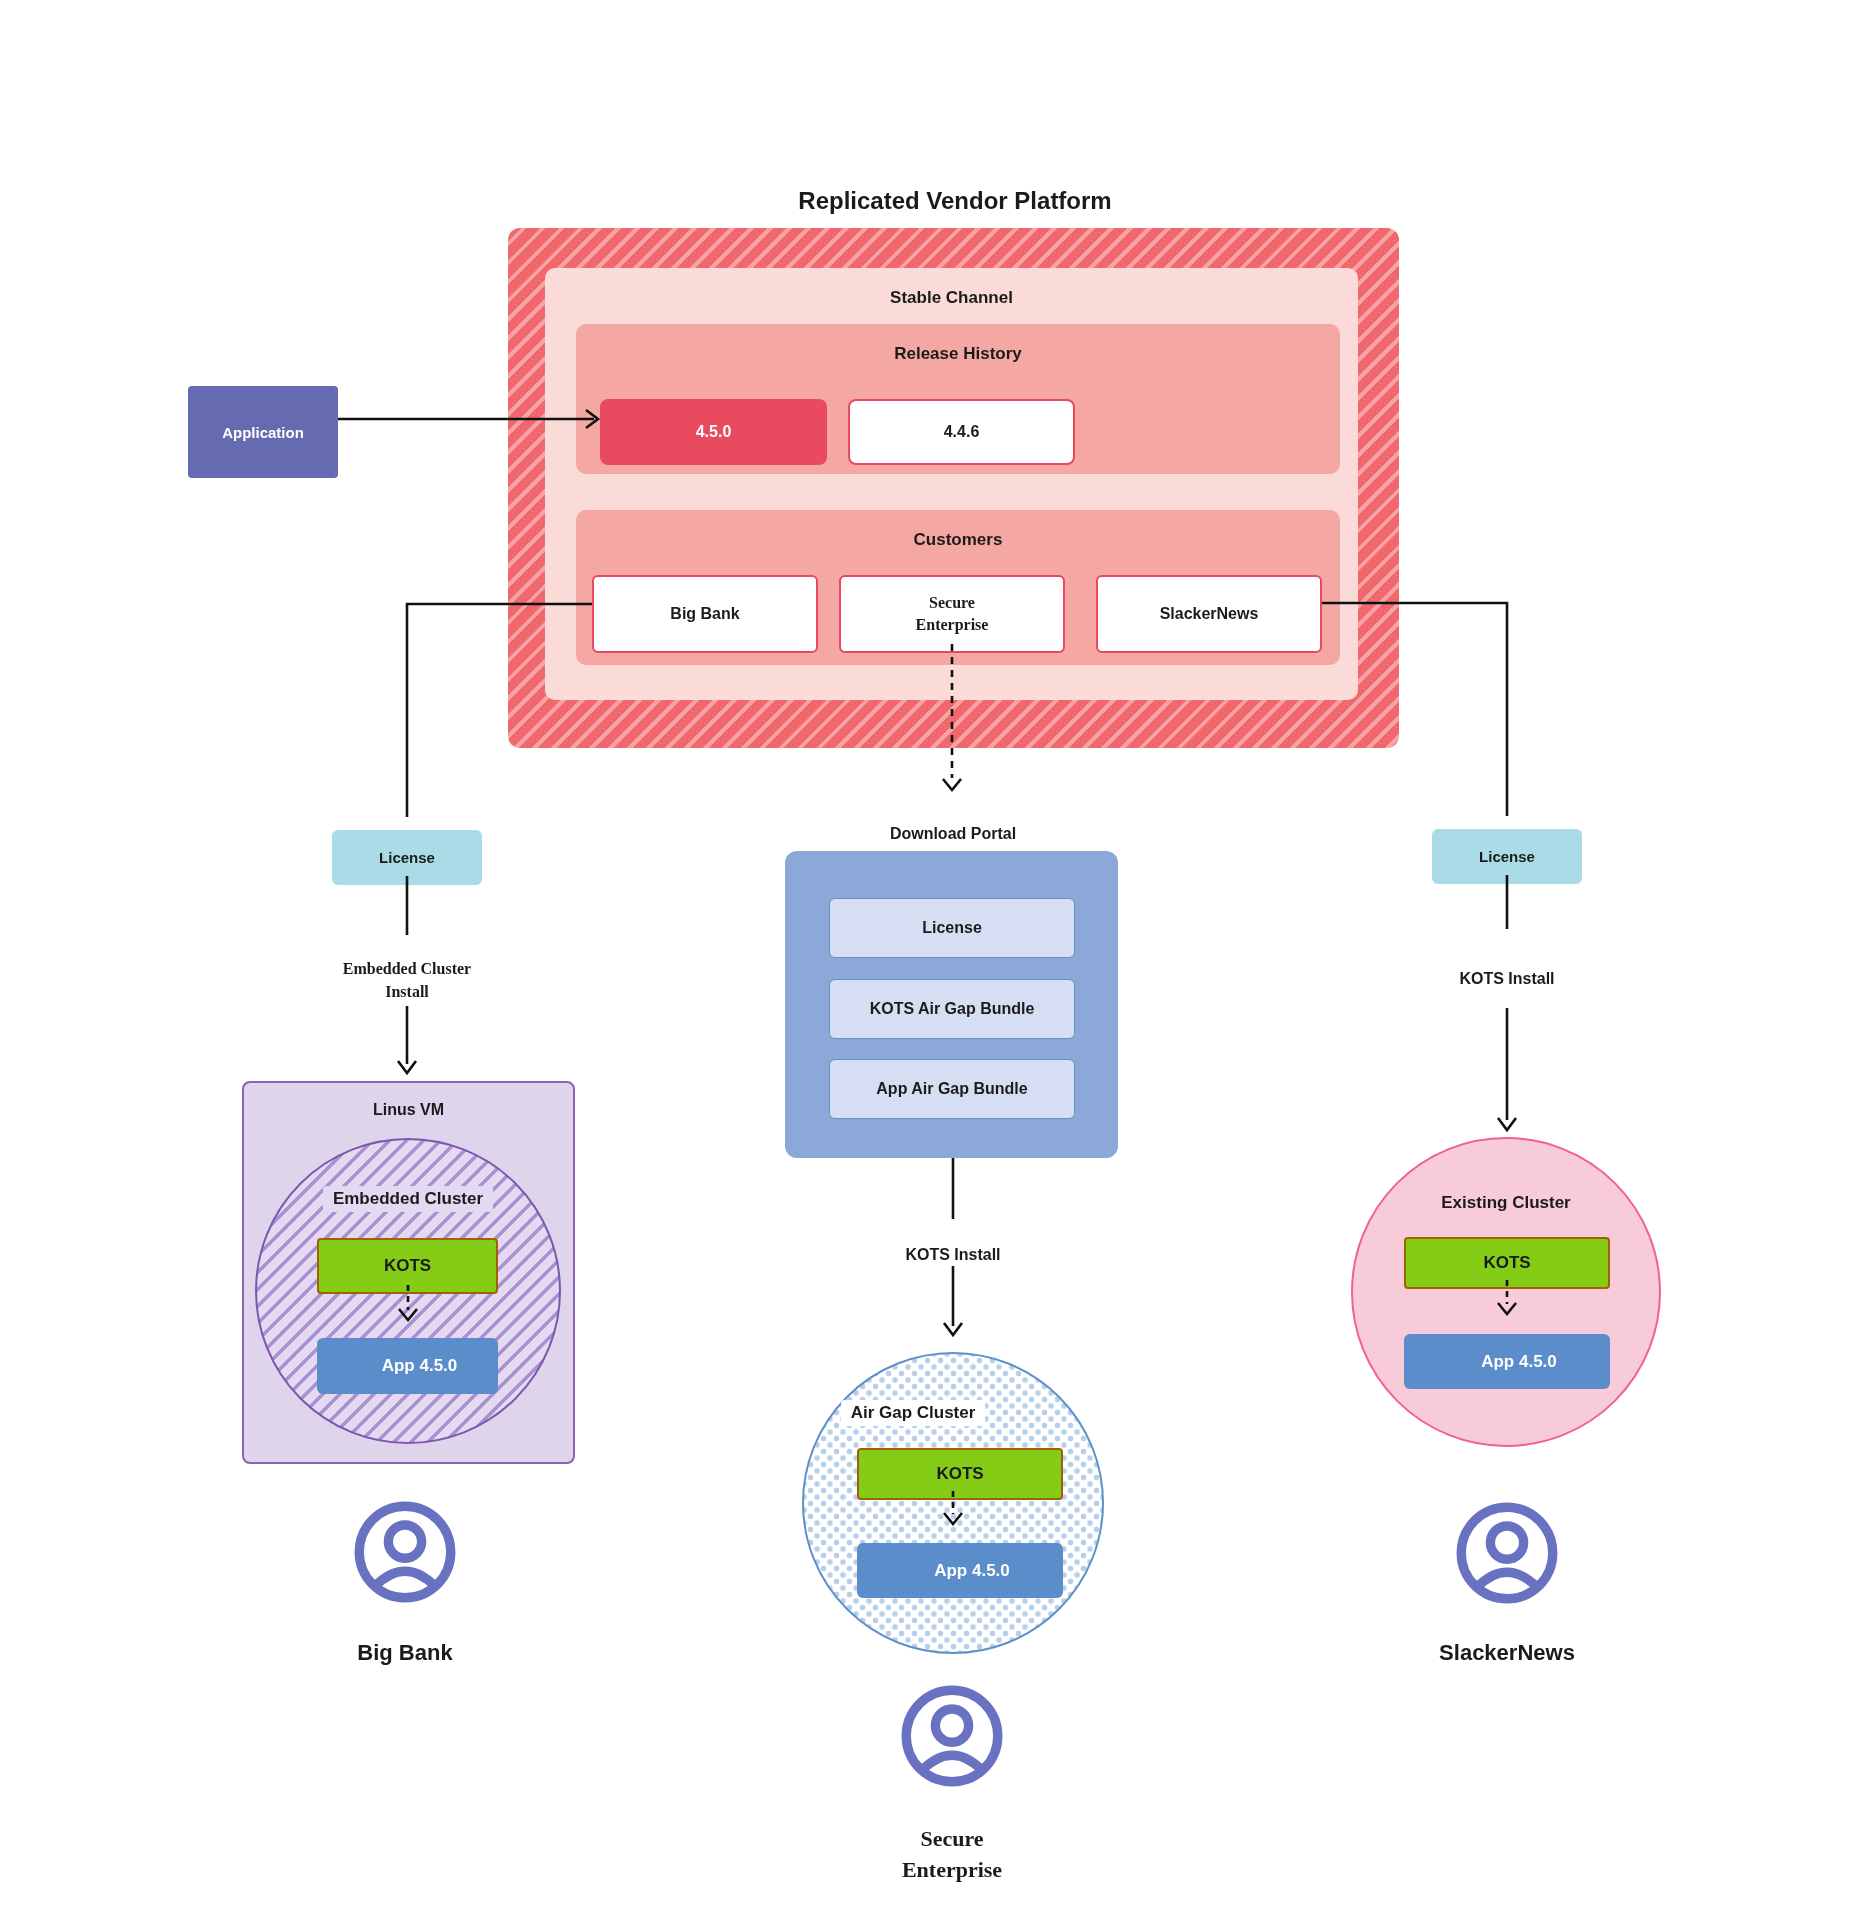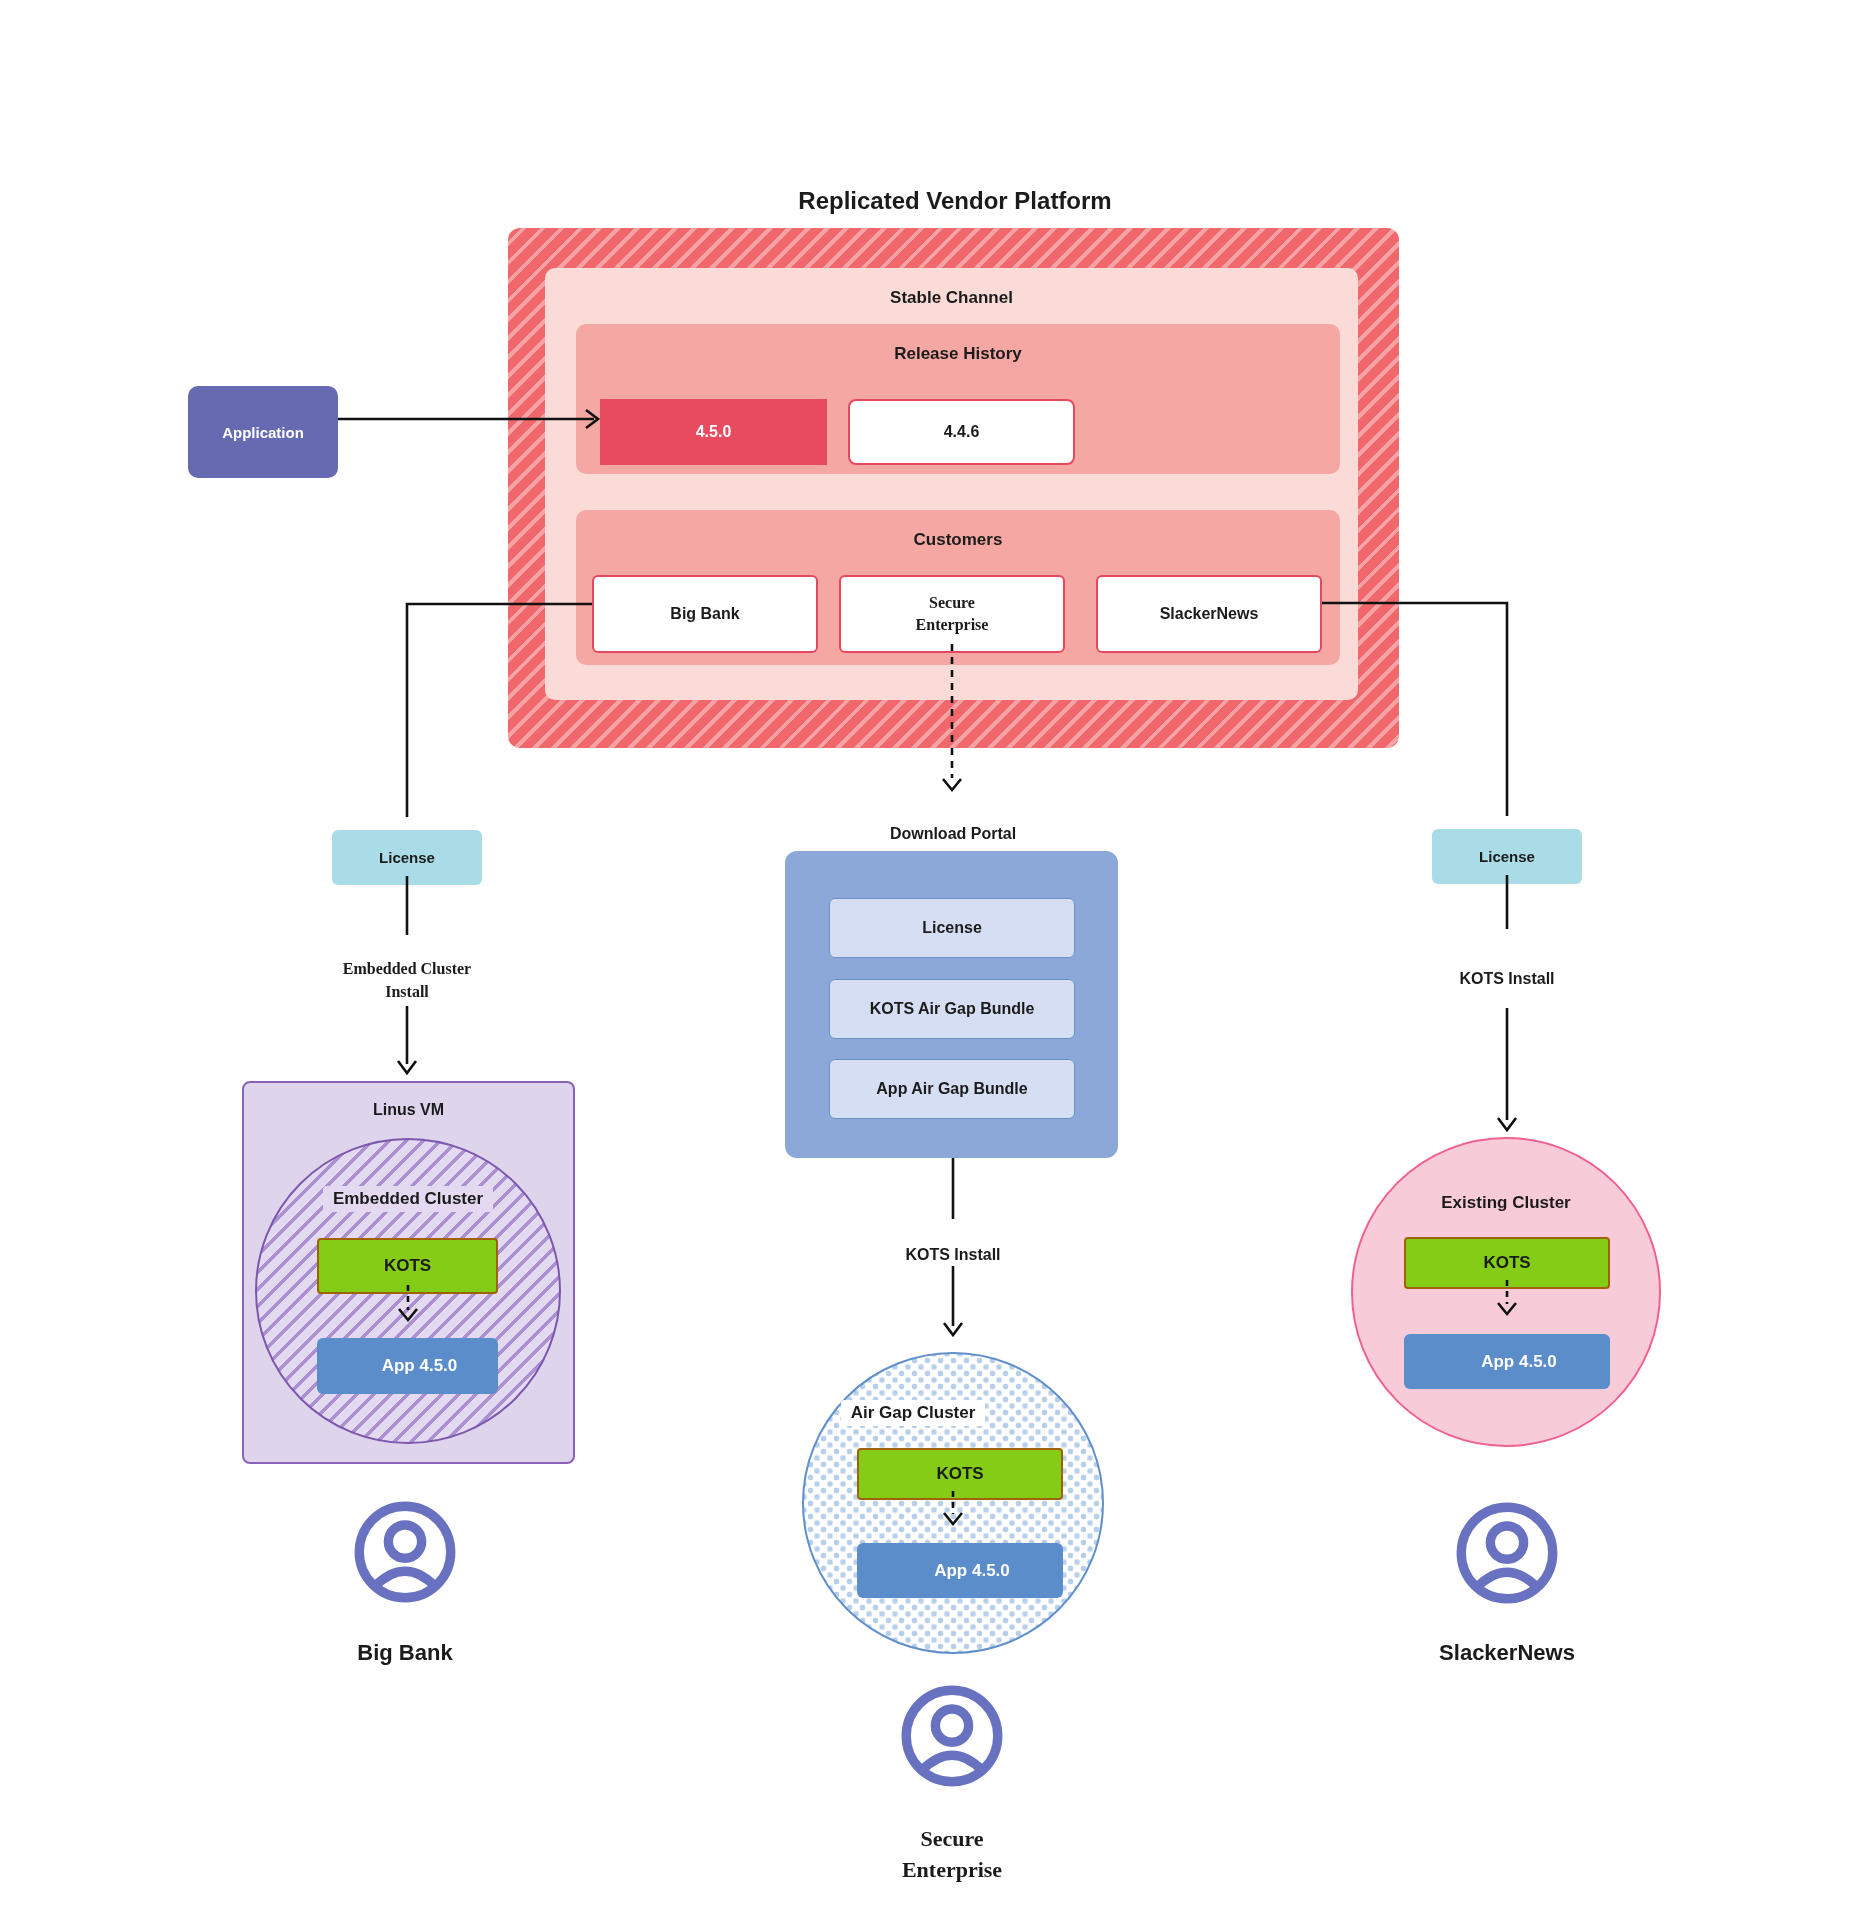--- a/index.html
+++ b/index.html
@@ -14,25 +14,25 @@
 
   
   .title{font-size:24px;font-weight:600;}
   .outer-hatch{
     border-radius:12px;
     background:repeating-linear-gradient(135deg,#f0686c 0 9.3px,#f7a3a5 9.3px 13.4px);
   }
   .stable{background:#fbdbd8;border-radius:10px;}
   .band{background:#f5a8a3;border-radius:10px;}
   .band-label{position:absolute;top:20px;left:0;width:100%;text-align:center;font-size:17px;font-weight:600;}
-  .rel-active{background:#e84b60;border-radius:0;color:#ffffff;font-size:16px;font-weight:600;}
+  .rel-active{background:#e84b60;border-radius:8px;color:#ffffff;font-size:16px;font-weight:600;}
   .rel-old{background:#ffffff;border:2px solid #e8485f;border-radius:8px;font-size:16px;font-weight:600;}
   .cust-box{background:#ffffff;border:2px solid #e8485f;border-radius:6px;font-size:16px;font-weight:600;line-height:1.35;}
 
-  .app-node{background:#666bb1;border-radius:10px;color:#ffffff;font-size:15px;font-weight:600;}
+  .app-node{background:#666bb1;border-radius:4px;color:#ffffff;font-size:15px;font-weight:600;}
   .teal{background:#a9dce6;border-radius:6px;font-size:15px;font-weight:600;}
   .flow-label{font-size:16px;font-weight:600;line-height:1.45;}
 
   
   .vm-box{background:#ded4ec;border:2px solid #8a63b8;border-radius:8px;}
   .vm-title{position:absolute;top:18px;left:0;width:100%;text-align:center;font-size:16px;font-weight:600;}
   .hatch-circle{
     border:2.5px solid #7d57ae;border-radius:50%;
     background:repeating-linear-gradient(135deg,#e3daf1 0 8.5px,#ab91d2 8.5px 12px);
   }

